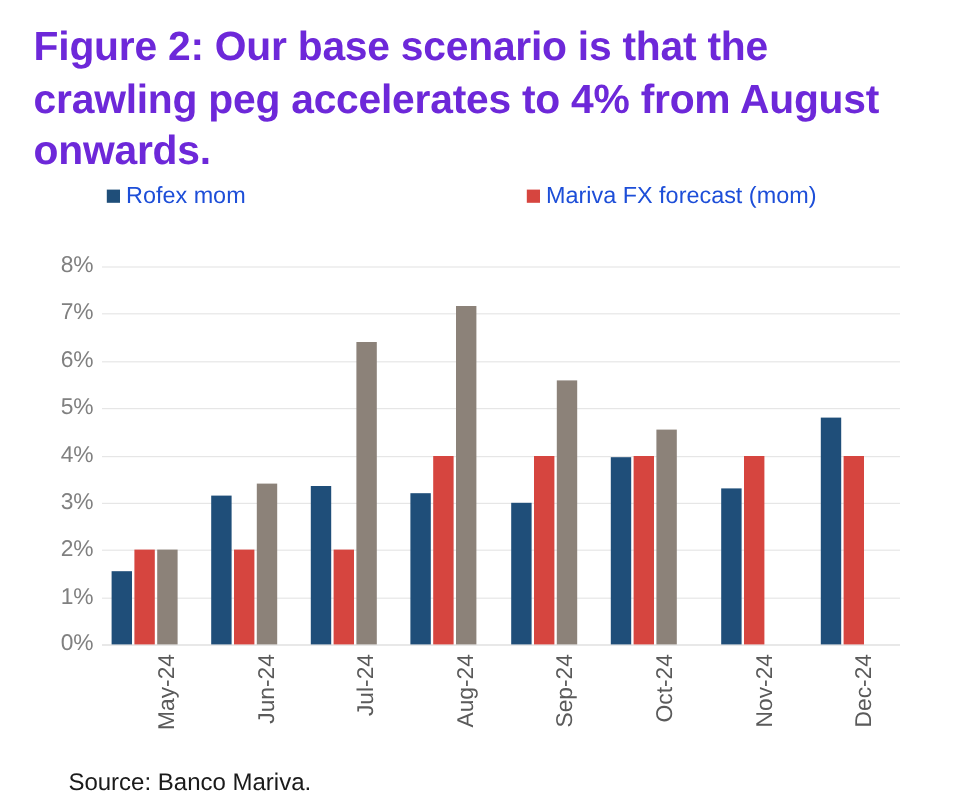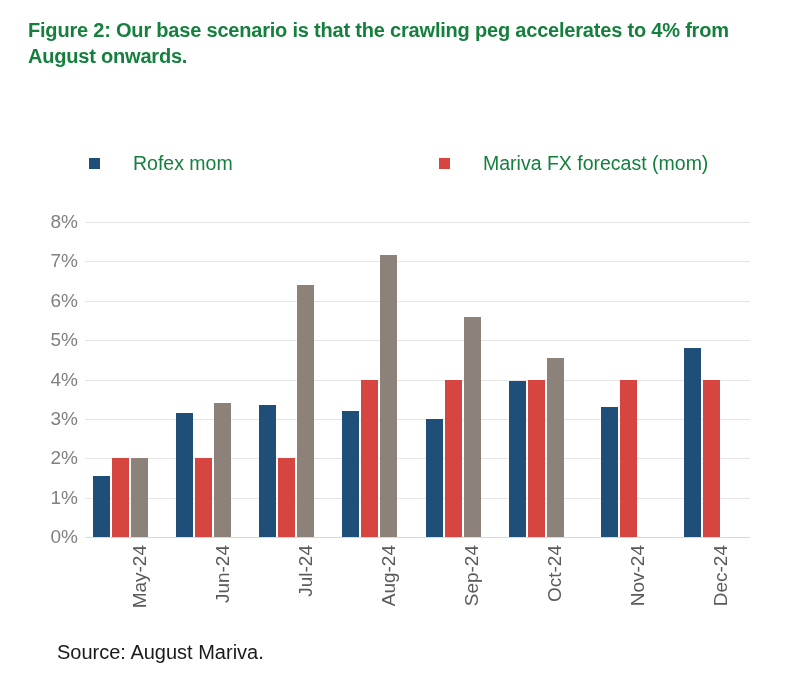--- a/index.html
+++ b/index.html
@@ -15,24 +15,24 @@
     overflow: hidden;
     position: relative;
   }
 
   
   #figure-title {
     position: absolute;
     left: 28px;
     top: 18px;
     width: 748px;
-    font-size: 20px;
+    font-size: 34px;
     font-weight: bold;
     line-height: 1.28;
-    color: #15803d;
+    color: #6d28d9;
     letter-spacing: -0.2px;
   }
 
   
   #legend {
     position: absolute;
     left: 84px;
     top: 152px;
     width: 660px;
     height: 60px;
@@ -44,23 +44,22 @@
     white-space: nowrap;
   }
   .legend-item .swatch {
     width: 11px;
     height: 11px;
     margin-right: 5px;
     flex: 0 0 auto;
   }
   .legend-item .legend-label {
     font-size: 19.5px;
-    color: #15803d;
+    color: #1d4ed8;
     line-height: 1;
-    margin-left: 28px;
   }
   #legend-rofex  { left: 5px;   top: 2px; }
   #legend-mariva { left: 355px; top: 2px; }
   #legend-rem    { left: 5px;   top: 33px; }
 
   
   #plot-area {
     position: absolute;
     left: 85px;
     top: 222px;
@@ -222,13 +221,13 @@
     <div class="x-tick" style="left: 43.5625px;">May-24</div>
     <div class="x-tick" style="left: 126.688px;">Jun-24</div>
     <div class="x-tick" style="left: 209.812px;">Jul-24</div>
     <div class="x-tick" style="left: 292.938px;">Aug-24</div>
     <div class="x-tick" style="left: 376.062px;">Sep-24</div>
     <div class="x-tick" style="left: 459.188px;">Oct-24</div>
     <div class="x-tick" style="left: 542.312px;">Nov-24</div>
     <div class="x-tick" style="left: 625.438px;">Dec-24</div>
   </div>
 
-<div id="source-note">Source: August Mariva.</div>
+<div id="source-note">Source: Banco Mariva.</div>
 
 </body></html>

